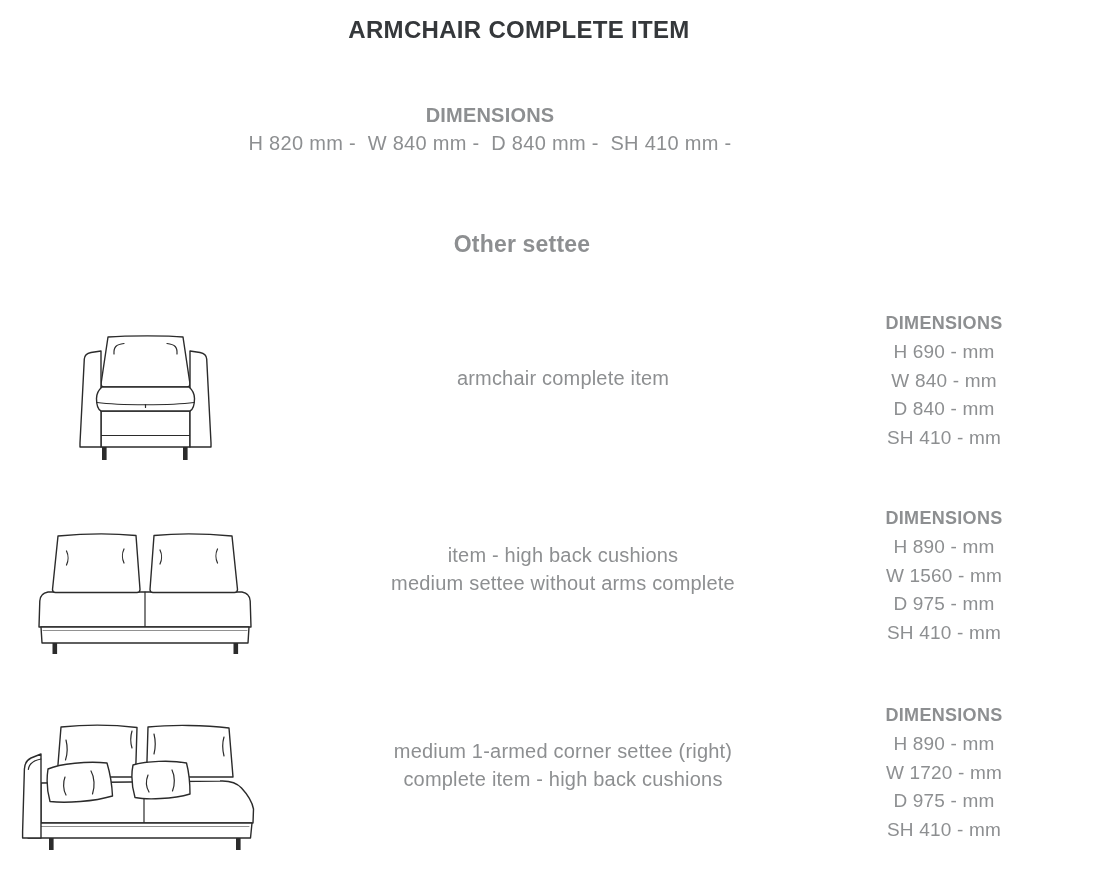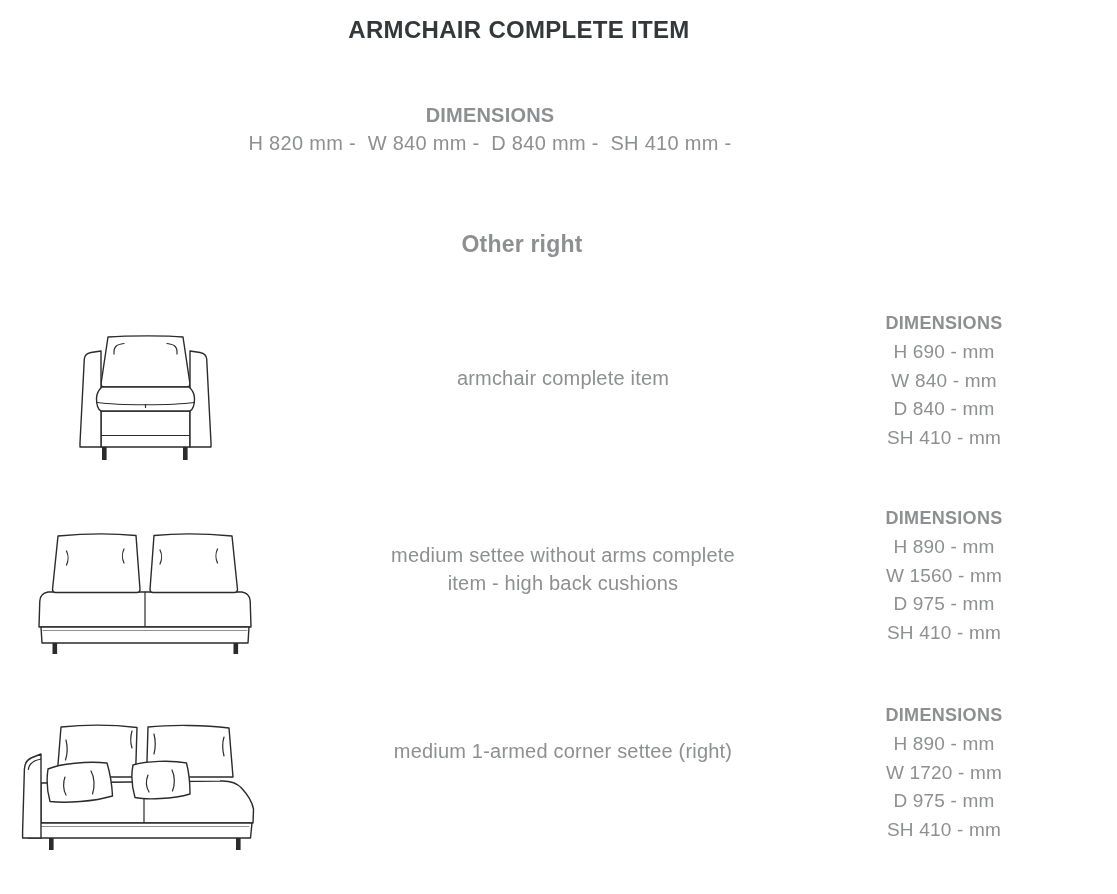--- a/index.html
+++ b/index.html
@@ -54,21 +54,21 @@
 </head>
 <body>
 
 <div class="canvas">
 
   <div class="abs center page-title">ARMCHAIR COMPLETE ITEM</div>
 
   <div class="abs center dims-heading-top">DIMENSIONS</div>
   <div class="abs center dims-line-top">H 820 mm -  W 840 mm -  D 840 mm -  SH 410 mm -</div>
 
-  <div class="abs center other-sizes">Other right</div>
+  <div class="abs center other-sizes">Other settee</div>
 
   <section>
     <div class="abs r1-art">
       <svg width="137" height="126" viewBox="0 0 137 126">
         <path class="ln" d="M31,3 C50,1.5 92,1.5 106,3 L113,50 C113,52 112,53 110,53 L27,53 C25,53 24,52 24,50 Z"></path>
         <path class="nf" d="M37,20 C36.5,13 39,10.5 47,9.5"></path>
         <path class="nf" d="M100,20 C100.5,13 98,10.5 90,9.5"></path>
         <path class="ln" d="M24,77 L113,77 L113,113 L24,113 Z"></path>
         <path class="nf" d="M24,101.5 L113,101.5"></path>
         <path class="ln" d="M24,17 L14,18.5 C9.5,19.5 7.5,21.5 7.3,25 L3,109 L3,113 L24,113 Z"></path>
@@ -104,22 +104,22 @@
         <path class="ln" d="M118,5.5 C138,3.5 170,3.5 196,6 L201.5,59.5 C201.5,61.5 200.5,62.5 198.5,62.5 L117,62.5 C115,62.5 114,61.5 114,59.5 Z"></path>
         <path class="nf" d="M30.5,21 C32.5,25 32.5,31 30.5,35"></path>
         <path class="nf" d="M88,19 C86,23 86,29 88,33"></path>
         <path class="nf" d="M124,20 C126,24 126,30 124,34"></path>
         <path class="nf" d="M181.5,19 C179.5,23 179.5,29 181.5,33"></path>
         <rect class="leg" x="16.5" y="113" width="4.6" height="11"></rect>
         <rect class="leg" x="197.5" y="113" width="4.6" height="11"></rect>
       </svg>
     </div>
     <div class="abs row-label r2-label">
+      <div>item - high back cushions</div>
       <div>medium settee without arms complete</div>
-      <div>item - high back cushions</div>
     </div>
     <div class="abs dims-block r2-dims">
       <div class="dims-title">DIMENSIONS</div>
       <div class="dim-line">H 890 - mm</div>
       <div class="dim-line">W 1560 - mm</div>
       <div class="dim-line">D 975 - mm</div>
       <div class="dim-line">SH 410 - mm</div>
     </div>
   </section>
 
@@ -143,20 +143,21 @@
         <path class="nf" d="M71,51 C74.5,57 75,67 72.5,74"></path>
         <path class="ln" d="M113,45 C126,41 151,40 166.5,43 C169,52.5 170,64 170,74 C153,79 127,80 115,77.5 C112,67 111,55 113,45 Z"></path>
         <path class="nf" d="M128,55 C126,60 126,67 129,72"></path>
         <path class="nf" d="M152,50 C155,56 155,65 152.5,71"></path>
         <rect class="leg" x="29" y="118" width="4.6" height="12"></rect>
         <rect class="leg" x="216" y="118" width="4.6" height="12"></rect>
       </svg>
     </div>
     <div class="abs row-label r3-label">
       <div>medium 1-armed corner settee (right)</div>
+      <div>complete item - high back cushions</div>
     </div>
     <div class="abs dims-block r3-dims">
       <div class="dims-title">DIMENSIONS</div>
       <div class="dim-line">H 890 - mm</div>
       <div class="dim-line">W 1720 - mm</div>
       <div class="dim-line">D 975 - mm</div>
       <div class="dim-line">SH 410 - mm</div>
     </div>
   </section>
 

